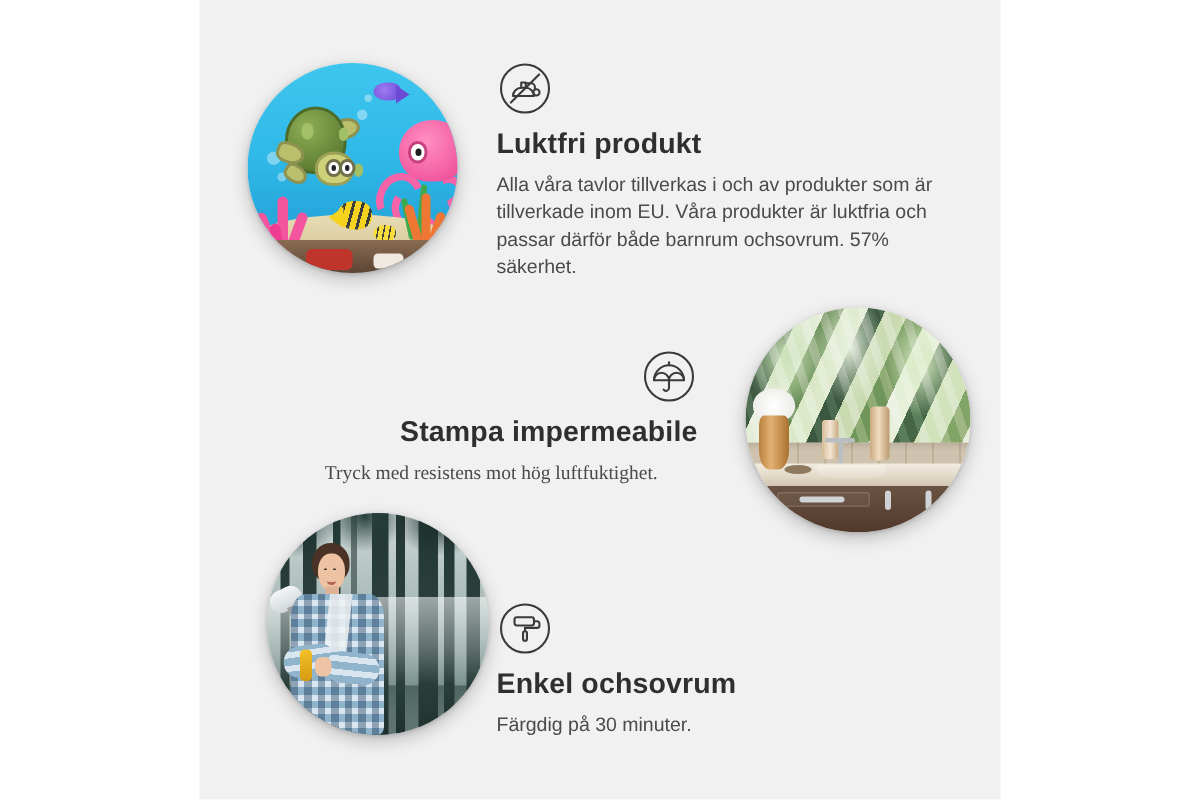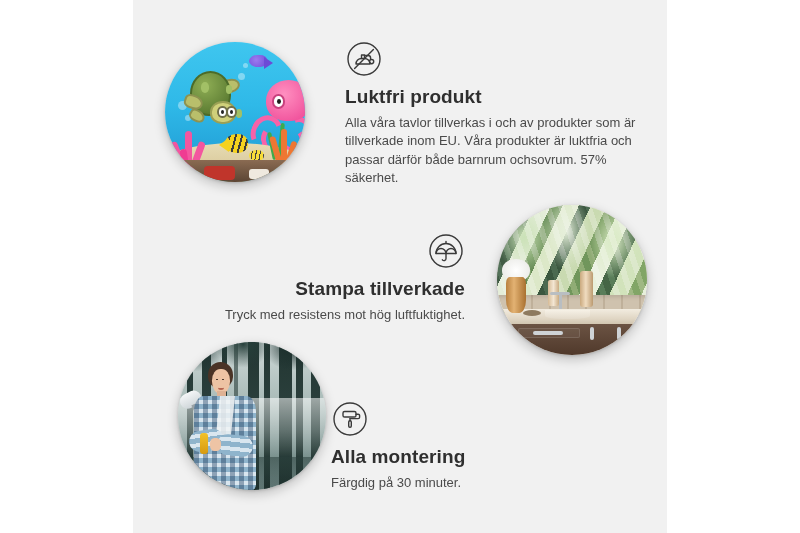--- a/index.html
+++ b/index.html
@@ -30,21 +30,21 @@
     font-size:19px;font-weight:bold;color:#2f2f2f;
     margin:0 0 5px 0;letter-spacing:.1px;line-height:1.25;
   }
   .feat-desc{
     font-size:13px;color:#4a4a4a;line-height:1.42;margin:0;
   }
   .icon-wrap{display:block;margin-bottom:7px;}
   .icon-wrap svg{display:block;}
   .ta-left{text-align:left;}
   .ta-right{text-align:right;}
-  .ta-center{}
+  .ta-center{text-align:center;font-family:Liberation Serif, serif;}
   .ic-left{margin-left:0;}
   .ic-right{margin-left:auto;}
 
   
   .sea{background:linear-gradient(180deg,#3fc6ef 0%,#2fb9e8 45%,#27a9dd 70%,#2ba0d2 100%);}
   .sea .sand{
     position:absolute;left:-6%;right:-6%;bottom:-2%;height:30%;
     background:linear-gradient(180deg,#e7dcb4 0%,#d9c99b 60%,#cbb988 100%);
     border-radius:50% 50% 0 0 / 60% 60% 0 0;
   }
@@ -299,21 +299,21 @@
       <div class="coralA">
           <span></span>
           <span></span>
           <span></span>
           <span></span>
         </div>
       <div class="strip"></div>
     </div>
   </div>
 
-  <div class="feature ta-left" style="left:331px;top:40px;width:300px;margin-left:14px;">
+  <div class="feature ta-left" style="left:331px;top:40px;width:300px;">
     <span class="icon-wrap ic-left">
       <svg width="38" height="38" viewBox="0 0 38 38">
         <circle class="ic-circle" cx="19" cy="19" r="16"></circle>
         <path class="ic-line" d="M11 24 a5.5 5.5 0 0 1 5.5 -5.5 h3 a5.5 5.5 0 0 1 5.5 5.5 z"></path>
         <path class="ic-line" d="M16.5 18.5 v-3.5 h3 v3.5"></path>
         <path class="ic-line" d="M19.5 15.5 h3.5 a2.6 2.6 0 0 1 2.6 2.6 v1.4"></path>
         <circle class="ic-line" cx="26.6" cy="21.6" r="2.1"></circle>
         <path class="ic-line" d="M9.6 28.4 L28.4 9.6" stroke-width="1.6"></path>
       </svg>
     </span>
@@ -344,21 +344,21 @@
   <div class="feature ta-right" style="left:190px;top:232px;width:275px;">
     <span class="icon-wrap ic-right" style="width:38px;">
       <svg width="38" height="38" viewBox="0 0 38 38">
         <circle class="ic-circle" cx="19" cy="19" r="16"></circle>
         <path class="ic-line" d="M9 21.5 a10 10 0 0 1 20 0 z"></path>
         <path class="ic-line" d="M9 21.5 a5 5 0 0 1 10 0 a5 5 0 0 1 10 0"></path>
         <path class="ic-line" d="M19 11.5 v-2"></path>
         <path class="ic-line" d="M19 21.5 v5.2 a2 2 0 0 1 -3.6 1.1"></path>
       </svg>
     </span>
-    <h3 class="feat-title">Stampa tillverkade</h3>
+    <h3 class="feat-title">Stampa impermeabile</h3>
     <p class="feat-desc ta-center">Tryck med resistens mot hög luftfuktighet.</p>
   </div>
 
   <div class="photo" style="left:178px;top:342px;width:148px;height:148px;">
     <div class="inner forest">
       <div class="trunk t1"></div>
         <div class="trunk t2"></div>
       <div class="trunk t3"></div>
         <div class="trunk t9"></div>
       <div class="trunk t4"></div>
@@ -394,17 +394,17 @@
   <div class="feature ta-left" style="left:331px;top:400px;width:280px;">
     <span class="icon-wrap ic-left">
       <svg width="38" height="38" viewBox="0 0 38 38">
         <circle class="ic-circle" cx="19" cy="19" r="16"></circle>
         <rect class="ic-line" x="12" y="11.5" width="13" height="5.5" rx="1.6"></rect>
         <path class="ic-line" d="M25 14.2 h2.2 a1.4 1.4 0 0 1 1.4 1.4 v1.6 a1.4 1.4 0 0 1 -1.4 1.4 h-8.2"></path>
         <path class="ic-line" d="M19 18.6 v2.2"></path>
         <rect class="ic-line" x="17.7" y="20.8" width="2.6" height="6.4" rx="1.2"></rect>
       </svg>
     </span>
-    <h3 class="feat-title">Alla montering</h3>
+    <h3 class="feat-title">Enkel ochsovrum</h3>
     <p class="feat-desc">Färgdig på 30 minuter.</p>
   </div>
 
 </div>
 
 </body></html>

